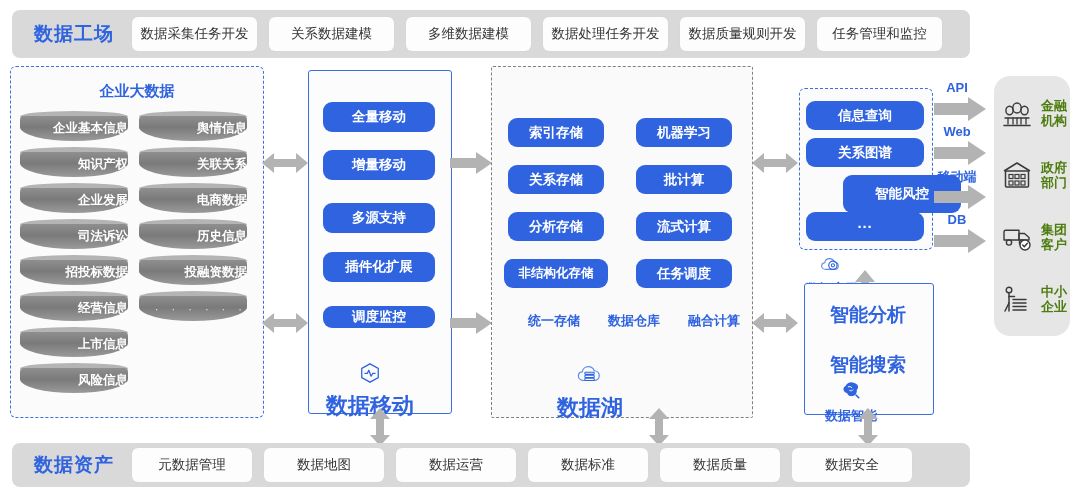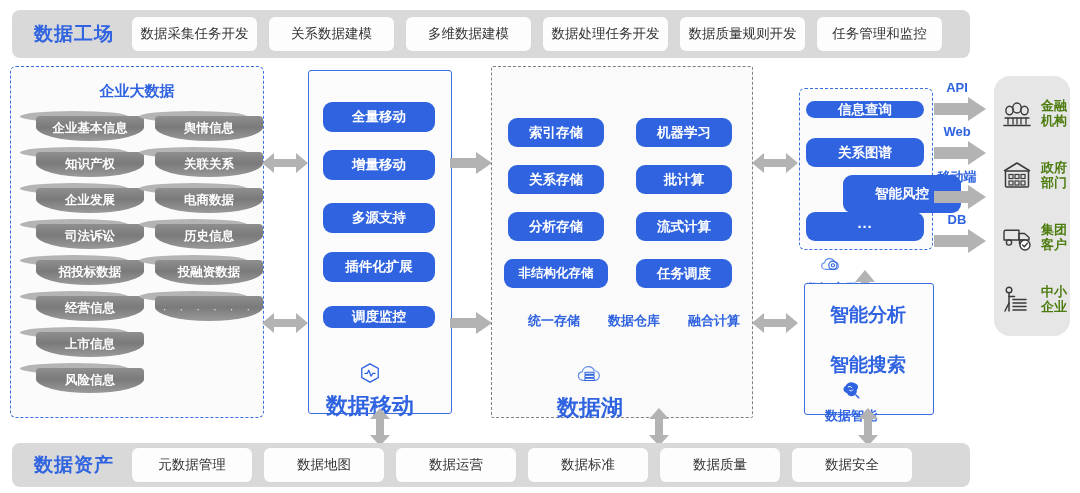--- a/index.html
+++ b/index.html
@@ -48,24 +48,24 @@
 
   
   .cyl{
     position:absolute;width:108px;height:34px;
   }
   .cyl .top{
     position:absolute;left:0;top:0;width:108px;height:11px;
     background:#b4b4b4;border-radius:50%/50%;
   }
   .cyl .body{
-    position:absolute;left:16px;top:5px;width:108px;height:25px;
+    position:absolute;left:0;top:5px;width:108px;height:25px;
     background:linear-gradient(to bottom,#8f8f8f 0%,#7a7a7a 45%,#9a9a9a 100%);
     border-radius:4px 4px 50% 50%/4px 4px 14px 14px;
-    display:flex;align-items:center;justify-content:center;
+    display:flex;align-items:center;justify-content:flex-end;
   }
   .cyl .lbl{
     position:relative;color:#fff;font-size:12.5px;font-weight:bold;
     white-space:nowrap;
   }
   .cyl .dots{
     position:relative;color:#e8e8e8;font-size:11px;letter-spacing:5px;
   }
 
   
@@ -296,21 +296,21 @@
     </svg>
 </div>
 <div class="arw" style="left:752px;top:310px;">
   <svg width="46" height="26" viewBox="0 0 46 26">
       <path d="M0 13 L12 3 L12 9 L34 9 L34 3 L46 13 L34 23 L34 17 L12 17 L12 23 Z" fill="#b3b3b3"></path>
     </svg>
 </div>
 
 <div class="panel-dash-blue" style="left:799px;top:88px;width:132px;height:160px;"></div>
 
-<div class="pill" style="left:806px;top:101px;width:118px;height:17px;">信息查询</div>
+<div class="pill" style="left:806px;top:101px;width:118px;height:29px;">信息查询</div>
 <div class="pill" style="left:806px;top:138px;width:118px;height:29px;">关系图谱</div>
 <div class="pill" style="left:843px;top:175px;width:118px;height:38px;">智能风控</div>
 <div class="pill" style="left:806px;top:212px;width:118px;height:29px;font-size:15px;">···</div>
 
 <div class="cap small" style="left:806px;top:255px;">
   <span>
     <svg width="24" height="18" viewBox="0 0 26 20">
       <path d="M6.5 16 C3.4 16 1.5 14.2 1.5 12.2 C1.5 10.3 3 8.9 4.9 8.7 C5.2 6 7.5 4 10.3 4 C12.8 4 14.9 5.6 15.6 7.8 C18 7.9 20 9.7 20 12.1 C20 14.5 18.2 16 15.6 16 Z" fill="none" stroke="#5b8ae8" stroke-width="1.2" stroke-linejoin="round"></path>
       <circle cx="14" cy="11.5" r="4.6" fill="none" stroke="#2f63e0" stroke-width="1.3"></circle>
       <circle cx="14" cy="11.5" r="1.8" fill="none" stroke="#2f63e0" stroke-width="1.2"></circle>

